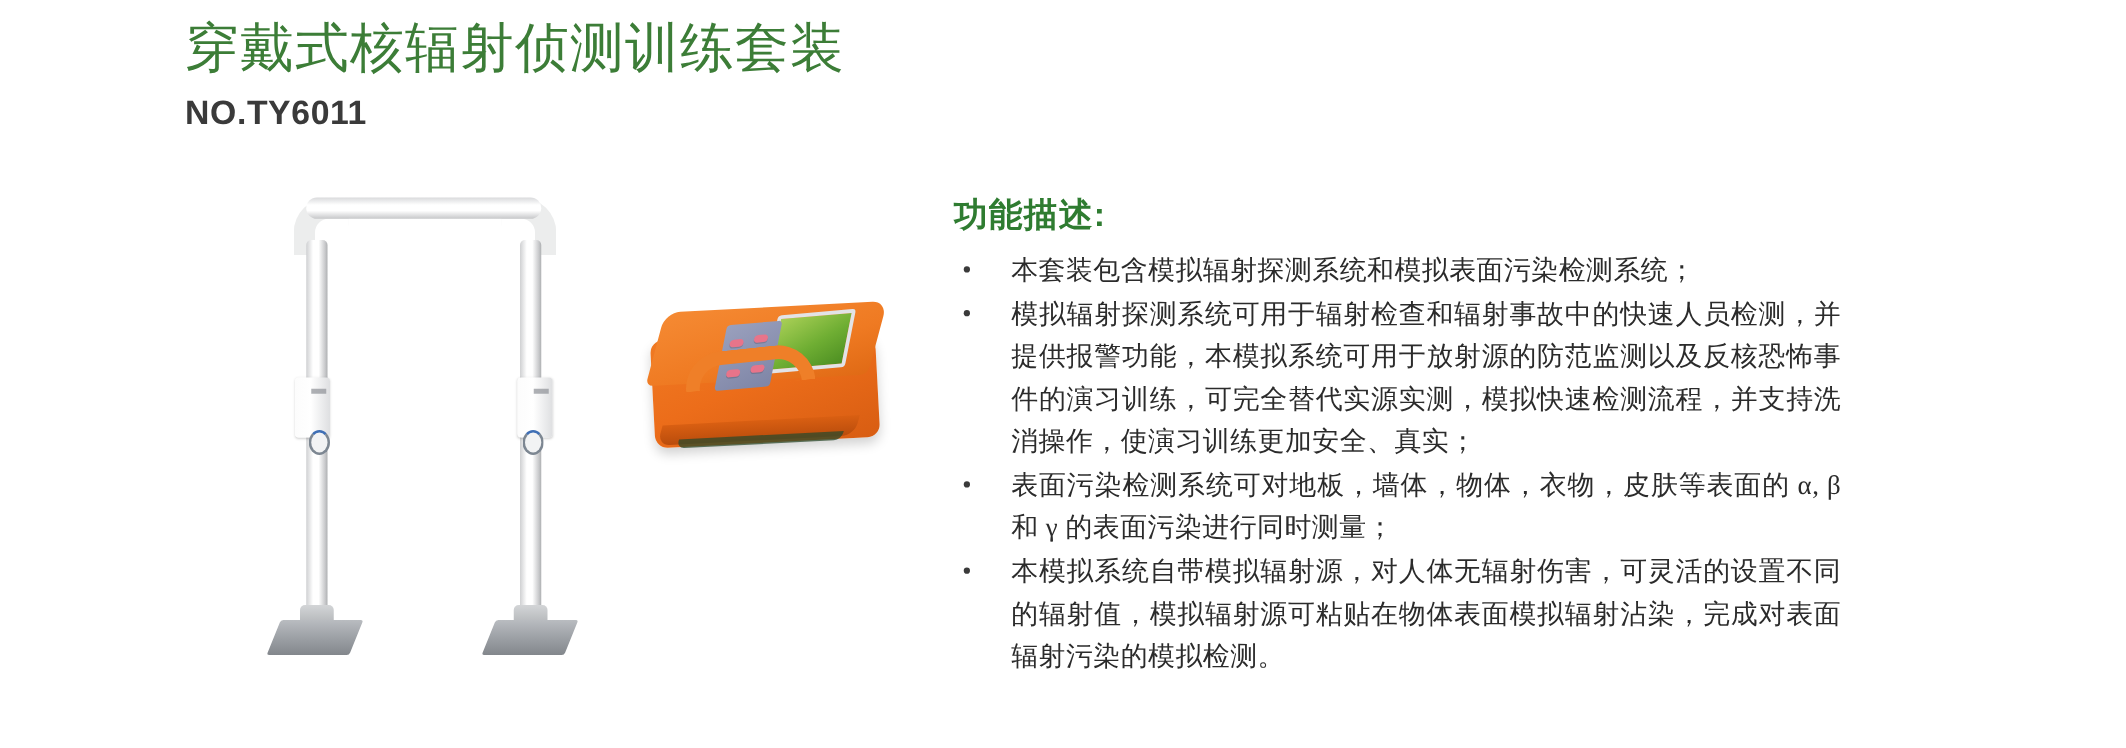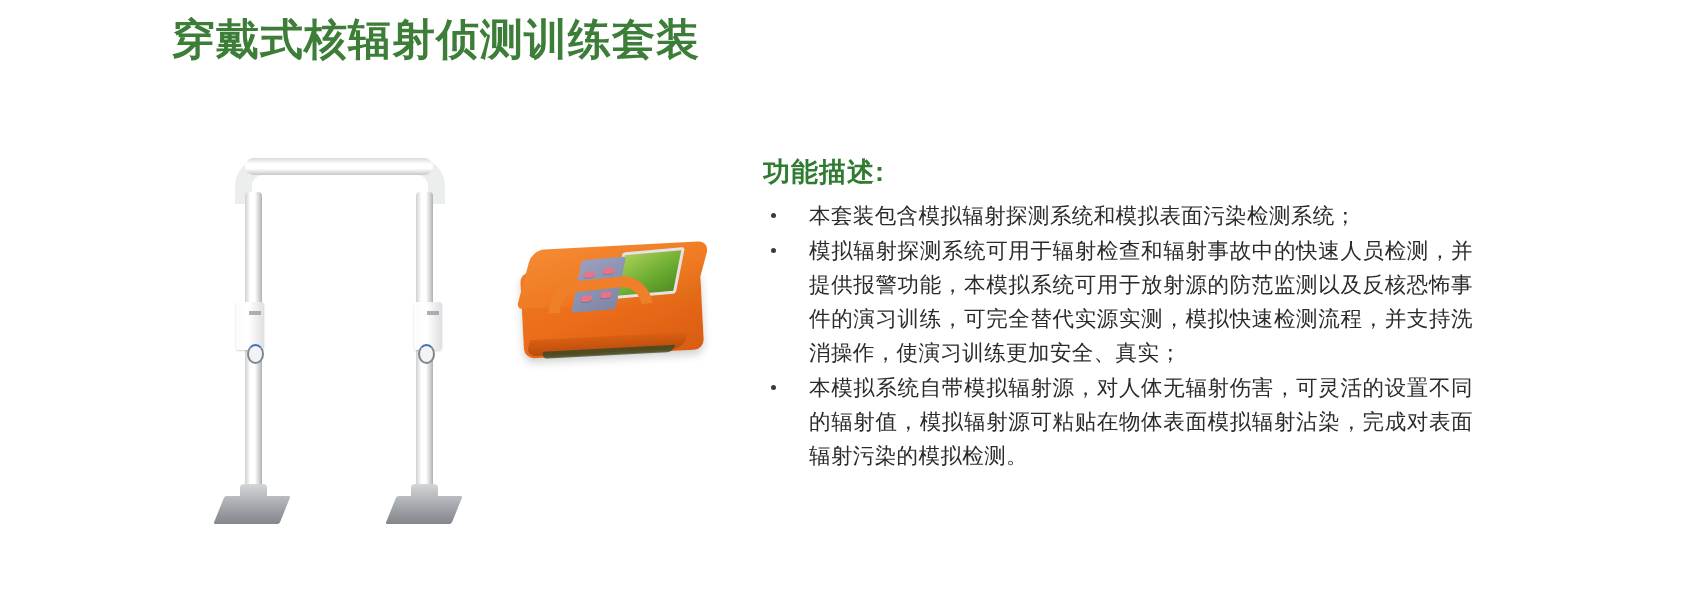--- a/index.html
+++ b/index.html
@@ -17,26 +17,25 @@
 
   
   #header {
     position: absolute;
     left: 148px;
     top: 14px;
     width: 1000px;
   }
   #product-title {
     font-size: 43px;
-    font-weight: bold;
+    font-weight: normal;
     color: #3c7d37;
     letter-spacing: 1px;
     line-height: 1.18;
     white-space: nowrap;
-    margin-left: 24px;
   }
   #product-model {
     margin-top: 10px;
     font-size: 27px;
     font-weight: bold;
     color: #3a3a3a;
     letter-spacing: 0.5px;
   }
 
   
@@ -284,20 +283,21 @@
     height: 5px;
     background: #3a3a3a;
     border-radius: 50%;
   }
 </style>
 </head>
 <body>
 
 <div id="header">
   <div id="product-title">穿戴式核辐射侦测训练套装</div>
+  <div id="product-model">NO.TY6011</div>
 </div>
 
 <div id="images-panel">
 
   <div id="portal-gate">
     <div class="gate-corner left"></div>
     <div class="gate-corner right"></div>
     <div class="gate-top-bar"></div>
     <div class="gate-post left"></div>
     <div class="gate-post right"></div>
@@ -340,16 +340,20 @@
     <li class="feature-item">
       <span class="feature-bullet"></span>
       <span>本套装包含模拟辐射探测系统和模拟表面污染检测系统；</span>
     </li>
     <li class="feature-item">
       <span class="feature-bullet"></span>
       <span>模拟辐射探测系统可用于辐射检查和辐射事故中的快速人员检测，并提供报警功能，本模拟系统可用于放射源的防范监测以及反核恐怖事件的演习训练，可完全替代实源实测，模拟快速检测流程，并支持洗消操作，使演习训练更加安全、真实；</span>
     </li>
     <li class="feature-item">
       <span class="feature-bullet"></span>
+      <span>表面污染检测系统可对地板，墙体，物体，衣物，皮肤等表面的 α, β 和 γ 的表面污染进行同时测量；</span>
+    </li>
+    <li class="feature-item">
+      <span class="feature-bullet"></span>
       <span>本模拟系统自带模拟辐射源，对人体无辐射伤害，可灵活的设置不同的辐射值，模拟辐射源可粘贴在物体表面模拟辐射沾染，完成对表面辐射污染的模拟检测。</span>
     </li>
   </ul>
 </div>
 
 </body></html>

